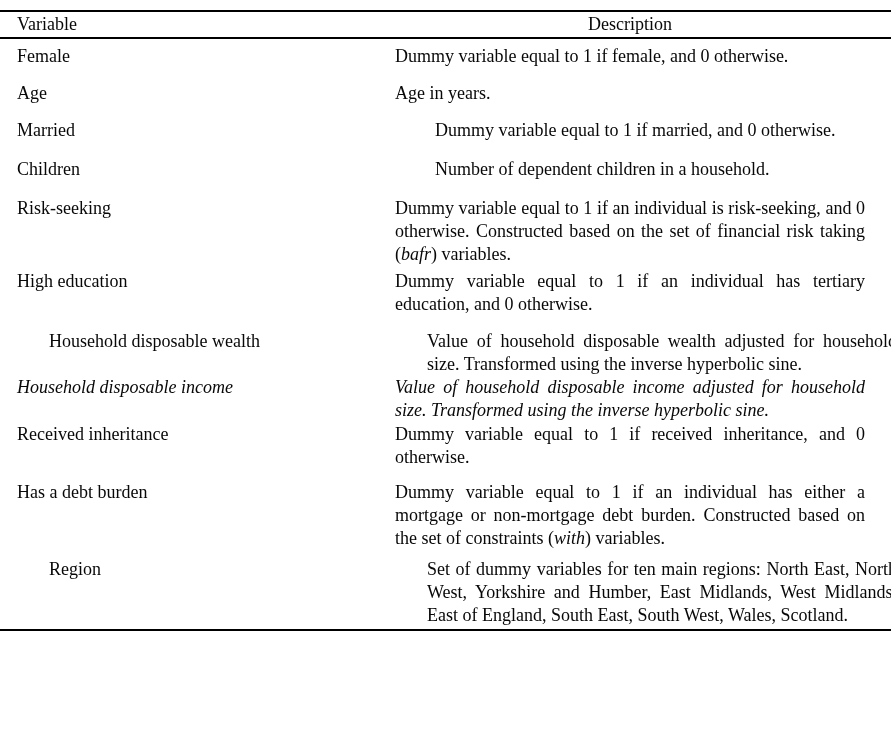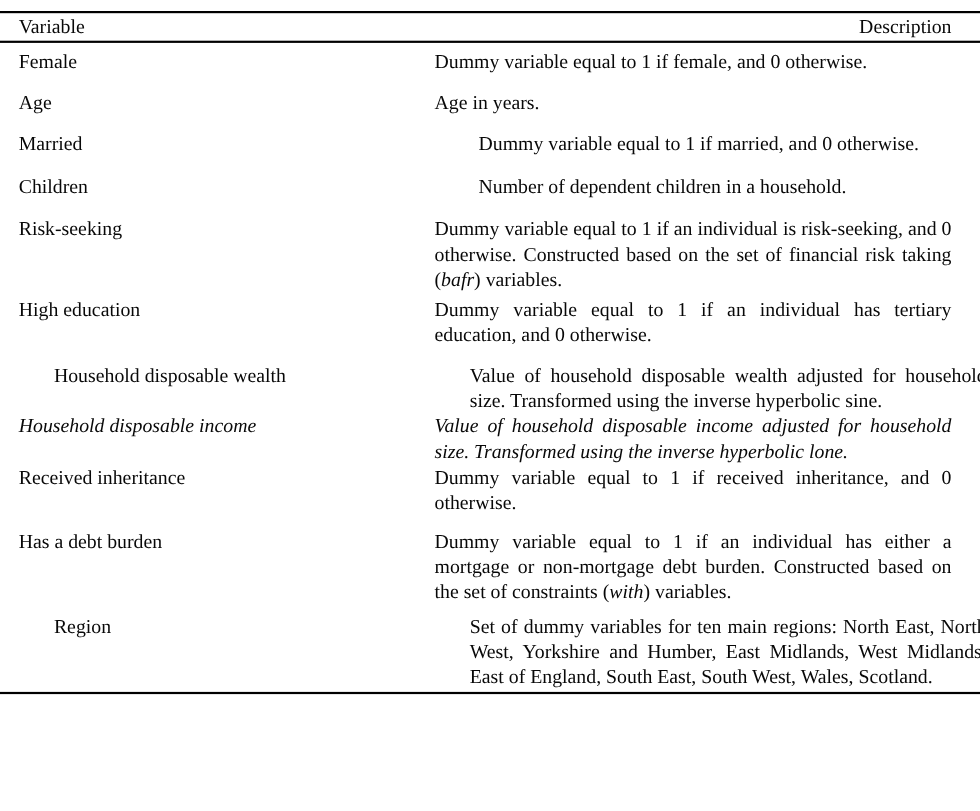--- a/index.html
+++ b/index.html
@@ -39,21 +39,21 @@
     padding-left: 17px;
     line-height: 23px;
   }
   .cell-desc {
     flex: 0 0 470px;
     box-sizing: border-box;
     line-height: 23px;
     text-align: justify;
   }
   .header-row .cell-desc {
-    text-align: right;
+    text-align: center;
   }
   .mb14 { margin-bottom: 14px; }
   .mb16 { margin-bottom: 16px; gap: 40px; }
   .mb12 { margin-bottom: 12px; }
   .mb8  { margin-bottom: 8px; }
   .mb4  { margin-bottom: 4px; }
   .mb1  { margin-bottom: 1px; font-style: italic; }
   .mb0  { margin-bottom: 0; padding-left: 32px; }
   .italic-term { font-style: italic; }
 </style>
@@ -100,21 +100,21 @@
       <div class="cell-desc">Dummy variable equal to 1 if an individual has tertiary education, and 0 otherwise.</div>
     </div>
 
     <div class="row mb0">
       <div class="cell-var">Household disposable wealth</div>
       <div class="cell-desc">Value of household disposable wealth adjusted for household size. Transformed using the inverse hyperbolic sine.</div>
     </div>
 
     <div class="row mb1">
       <div class="cell-var">Household disposable income</div>
-      <div class="cell-desc">Value of household disposable income adjusted for household size. Transformed using the inverse hyperbolic lone.</div>
+      <div class="cell-desc">Value of household disposable income adjusted for household size. Transformed using the inverse hyperbolic sine.</div>
     </div>
 
     <div class="row mb12">
       <div class="cell-var">Received inheritance</div>
       <div class="cell-desc">Dummy variable equal to 1 if received inheritance, and 0 otherwise.</div>
     </div>
 
     <div class="row mb8">
       <div class="cell-var">Has a debt burden</div>
       <div class="cell-desc"><span>Dummy variable equal to 1 if an individual has either a mortgage or non-mortgage debt burden. Constructed based on the set of constraints (</span><i class="italic-term">with</i><span>) variables.</span></div>

